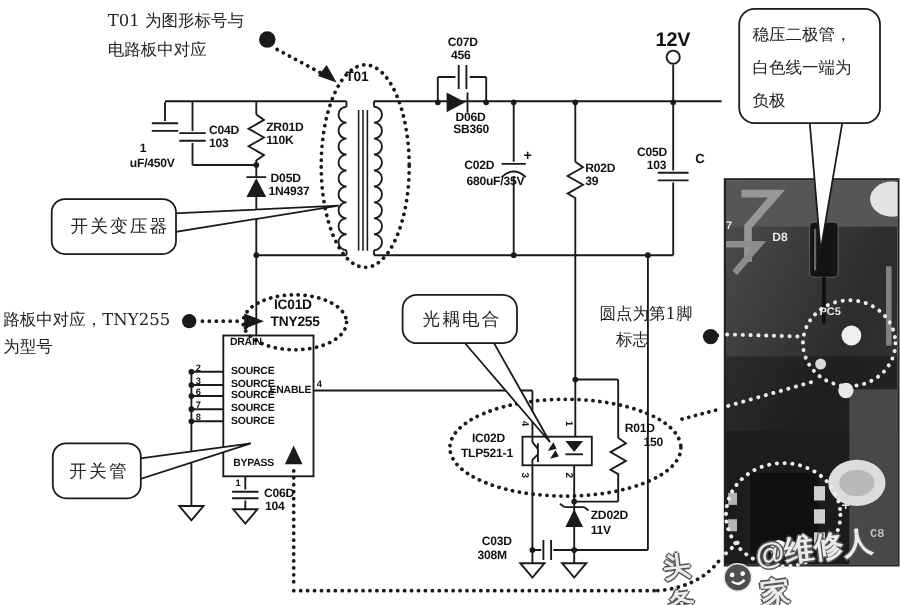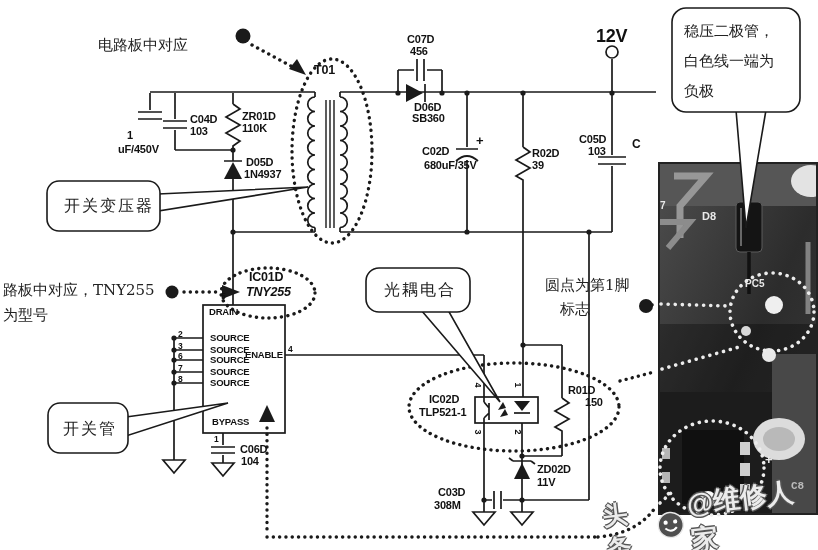--- a/index.html
+++ b/index.html
@@ -161,20 +161,21 @@
       <rect x="47" y="181" width="113" height="50" rx="12"></rect>
       <polygon points="126,417 228,403 126,436"></polygon>
       <rect x="48" y="403" width="80" height="50" rx="12"></rect>
       <polygon points="421,310 500,402 448,310"></polygon>
       <rect x="366" y="268" width="104" height="44" rx="13"></rect>
       <polygon points="736,110 746,228 766,110"></polygon>
       <rect x="672" y="8" width="128" height="104" rx="14"></rect>
     </g>
   </svg>
 
+  <span class="abs cn" style="left:98px;top:10px;">T01 为图形标号与</span>
   <span class="abs cn" style="left:98px;top:36px;">电路板中对应</span>
 
   <span class="abs cn" style="left:684px;top:22px;">稳压二极管，</span>
   <span class="abs cn" style="left:684px;top:52px;">白色线一端为</span>
   <span class="abs cn" style="left:684px;top:82px;">负极</span>
 
   <span class="abs cn" style="left:3px;top:281px;">路板中对应，TNY255</span>
   <span class="abs cn" style="left:3px;top:306px;">为型号</span>
 
   <span class="abs cn" style="left:545px;top:276px;">圆点为第1脚</span>
@@ -205,21 +206,21 @@
   <span class="abs lb" style="left:422px;top:145px;">C02D</span>
   <span class="abs lb" style="left:424px;top:159px;">680uF/35V</span>
   <span class="abs lb" style="left:476px;top:133px;font-size:13px;">+</span>
   <span class="abs lb" style="left:532px;top:147px;">R02D</span>
   <span class="abs lb" style="left:532px;top:159px;">39</span>
   <span class="abs lb" style="left:579px;top:133px;">C05D</span>
   <span class="abs lb" style="left:588px;top:145px;">103</span>
   <span class="abs lb" style="left:632px;top:137px;font-size:12px;">C</span>
 
   <span class="abs lb2" style="left:249px;top:270px;">IC01D</span>
-  <span class="abs lb2" style="left:246px;top:285px;font-style:italic;">TNY255</span>
+  <span class="abs lb2" style="left:246px;top:285px;">TNY255</span>
 
   <span class="abs pin" style="left:209px;top:306px;">DRAIN</span>
   <span class="abs pn" style="left:221px;top:291px;">5</span>
   <span class="abs pin" style="left:210px;top:332px;">SOURCE</span>
   <span class="abs pin" style="left:210px;top:344px;">SOURCE</span>
   <span class="abs pin" style="left:210px;top:354px;">SOURCE</span>
   <span class="abs pin" style="left:210px;top:366px;">SOURCE</span>
   <span class="abs pin" style="left:210px;top:377px;">SOURCE</span>
   <span class="abs pn" style="left:178px;top:329px;">2</span>
   <span class="abs pn" style="left:178px;top:341px;">3</span>

